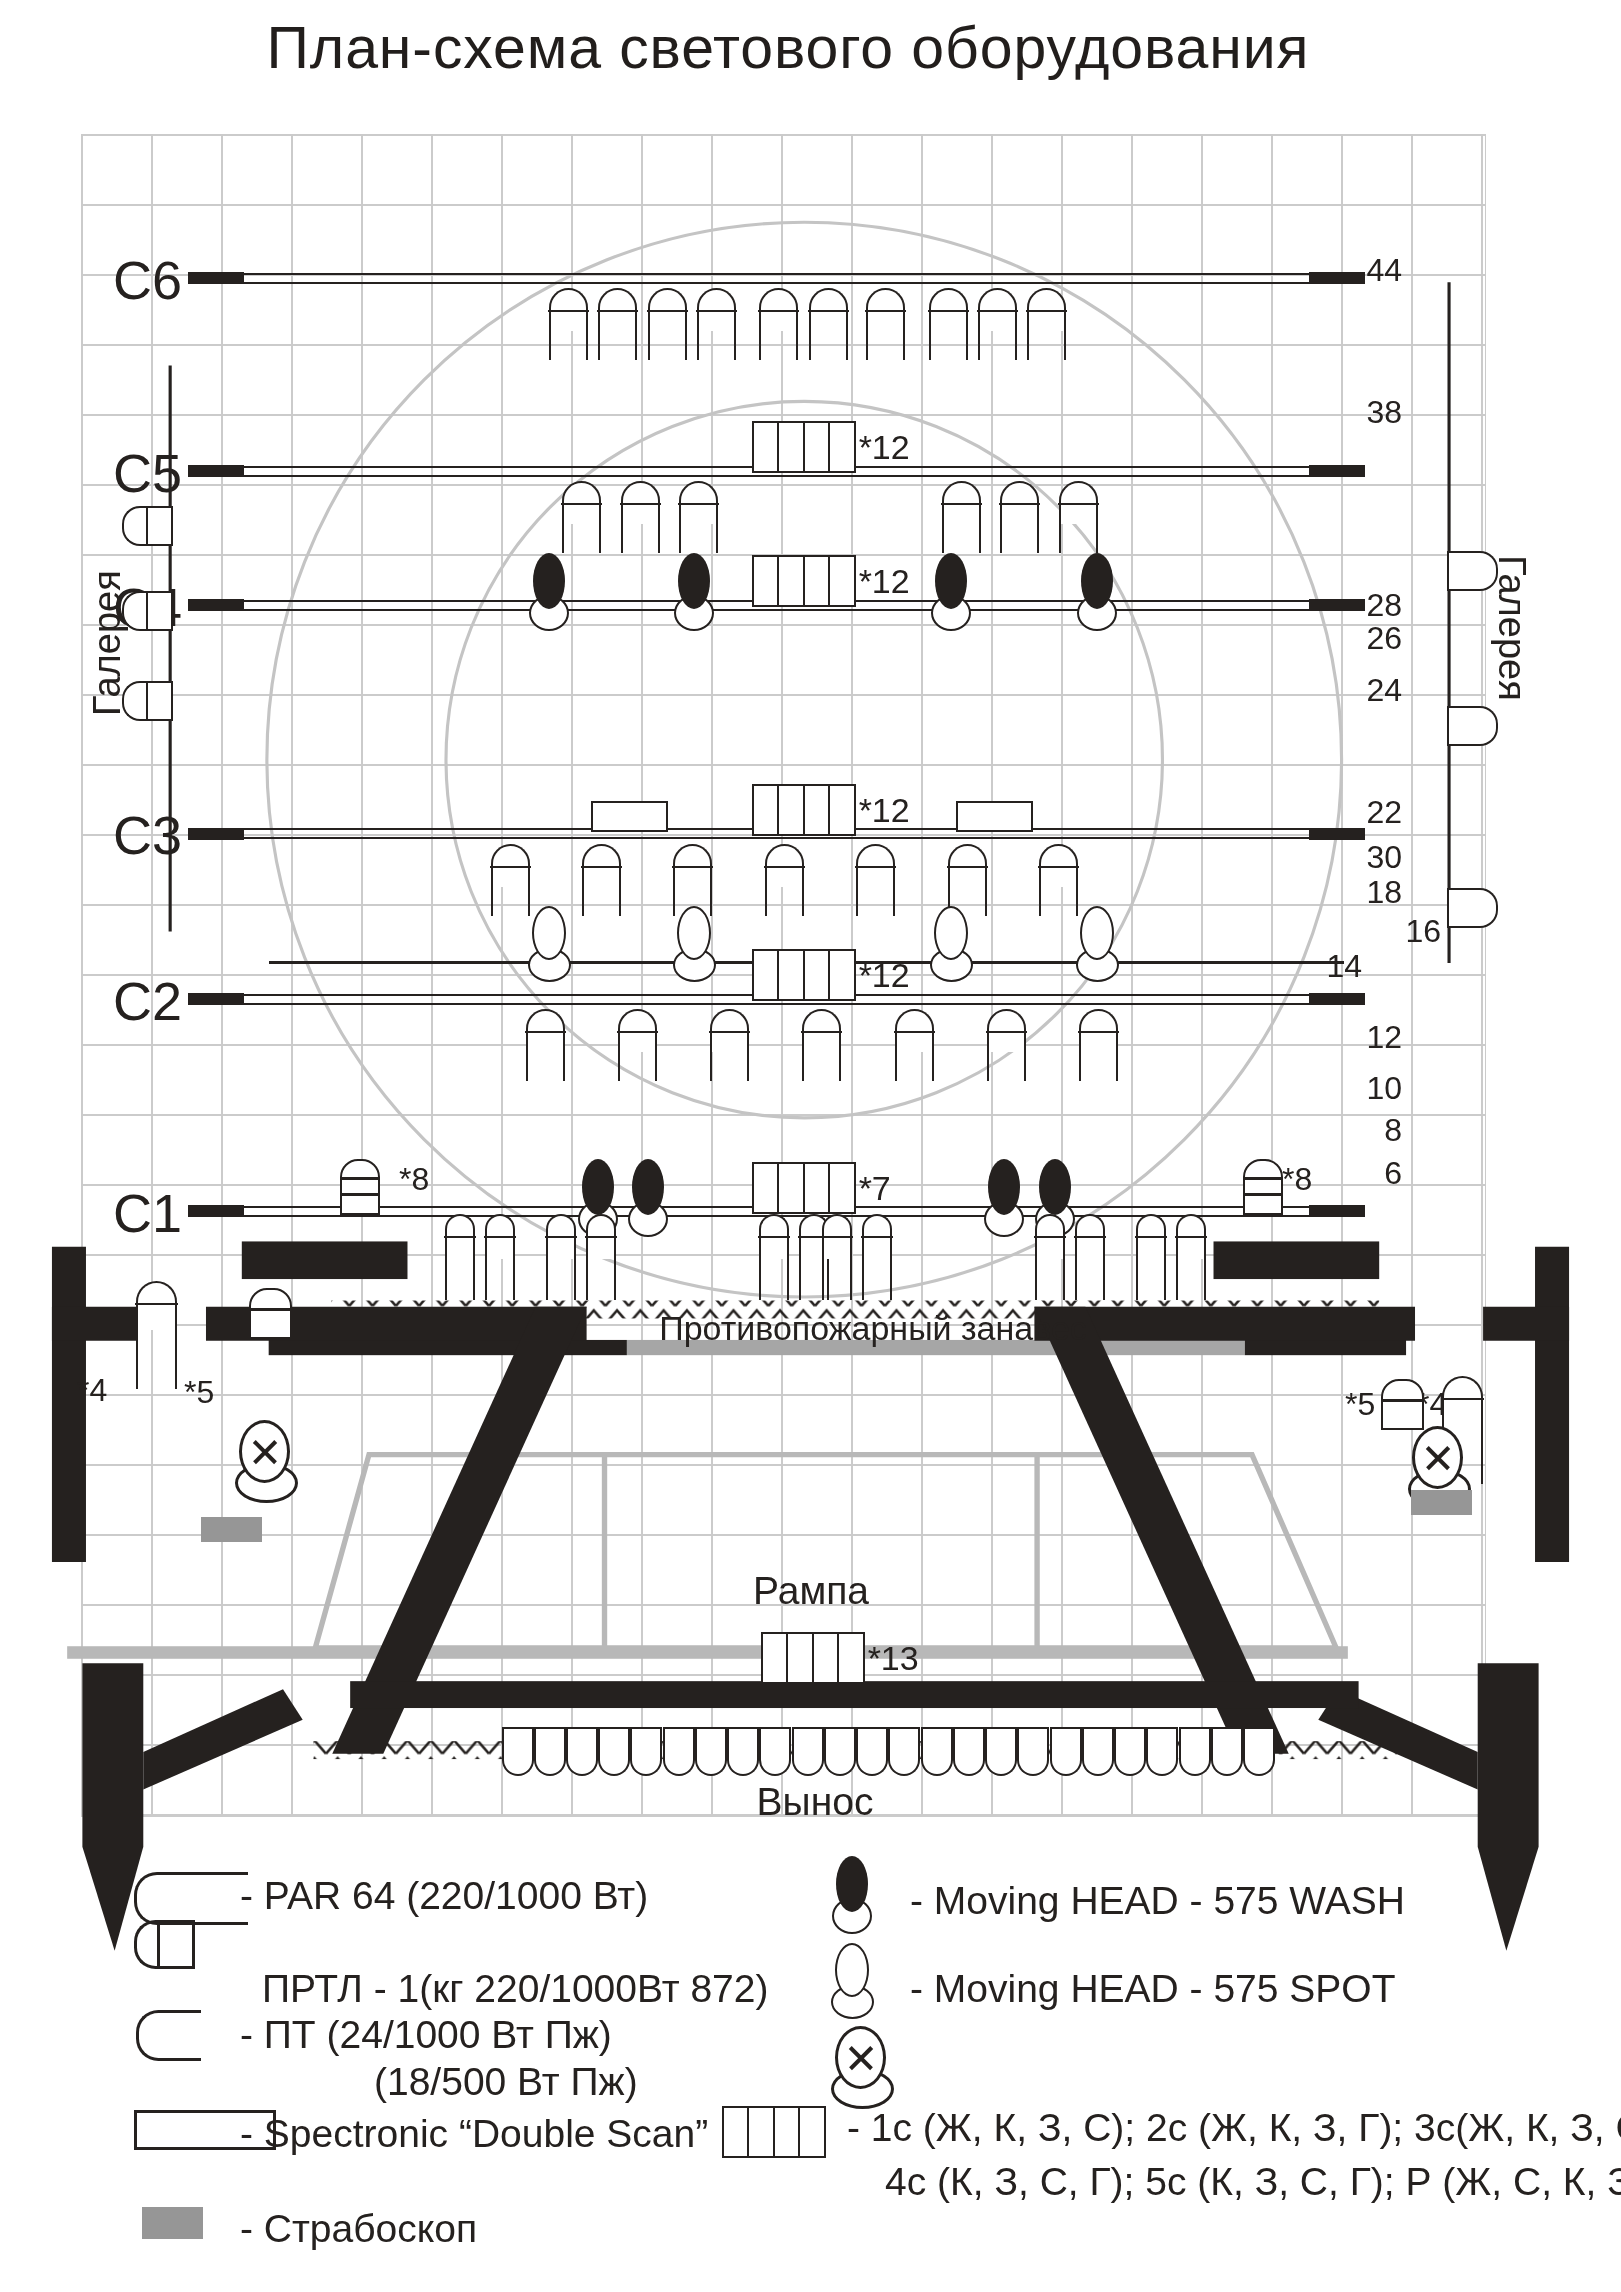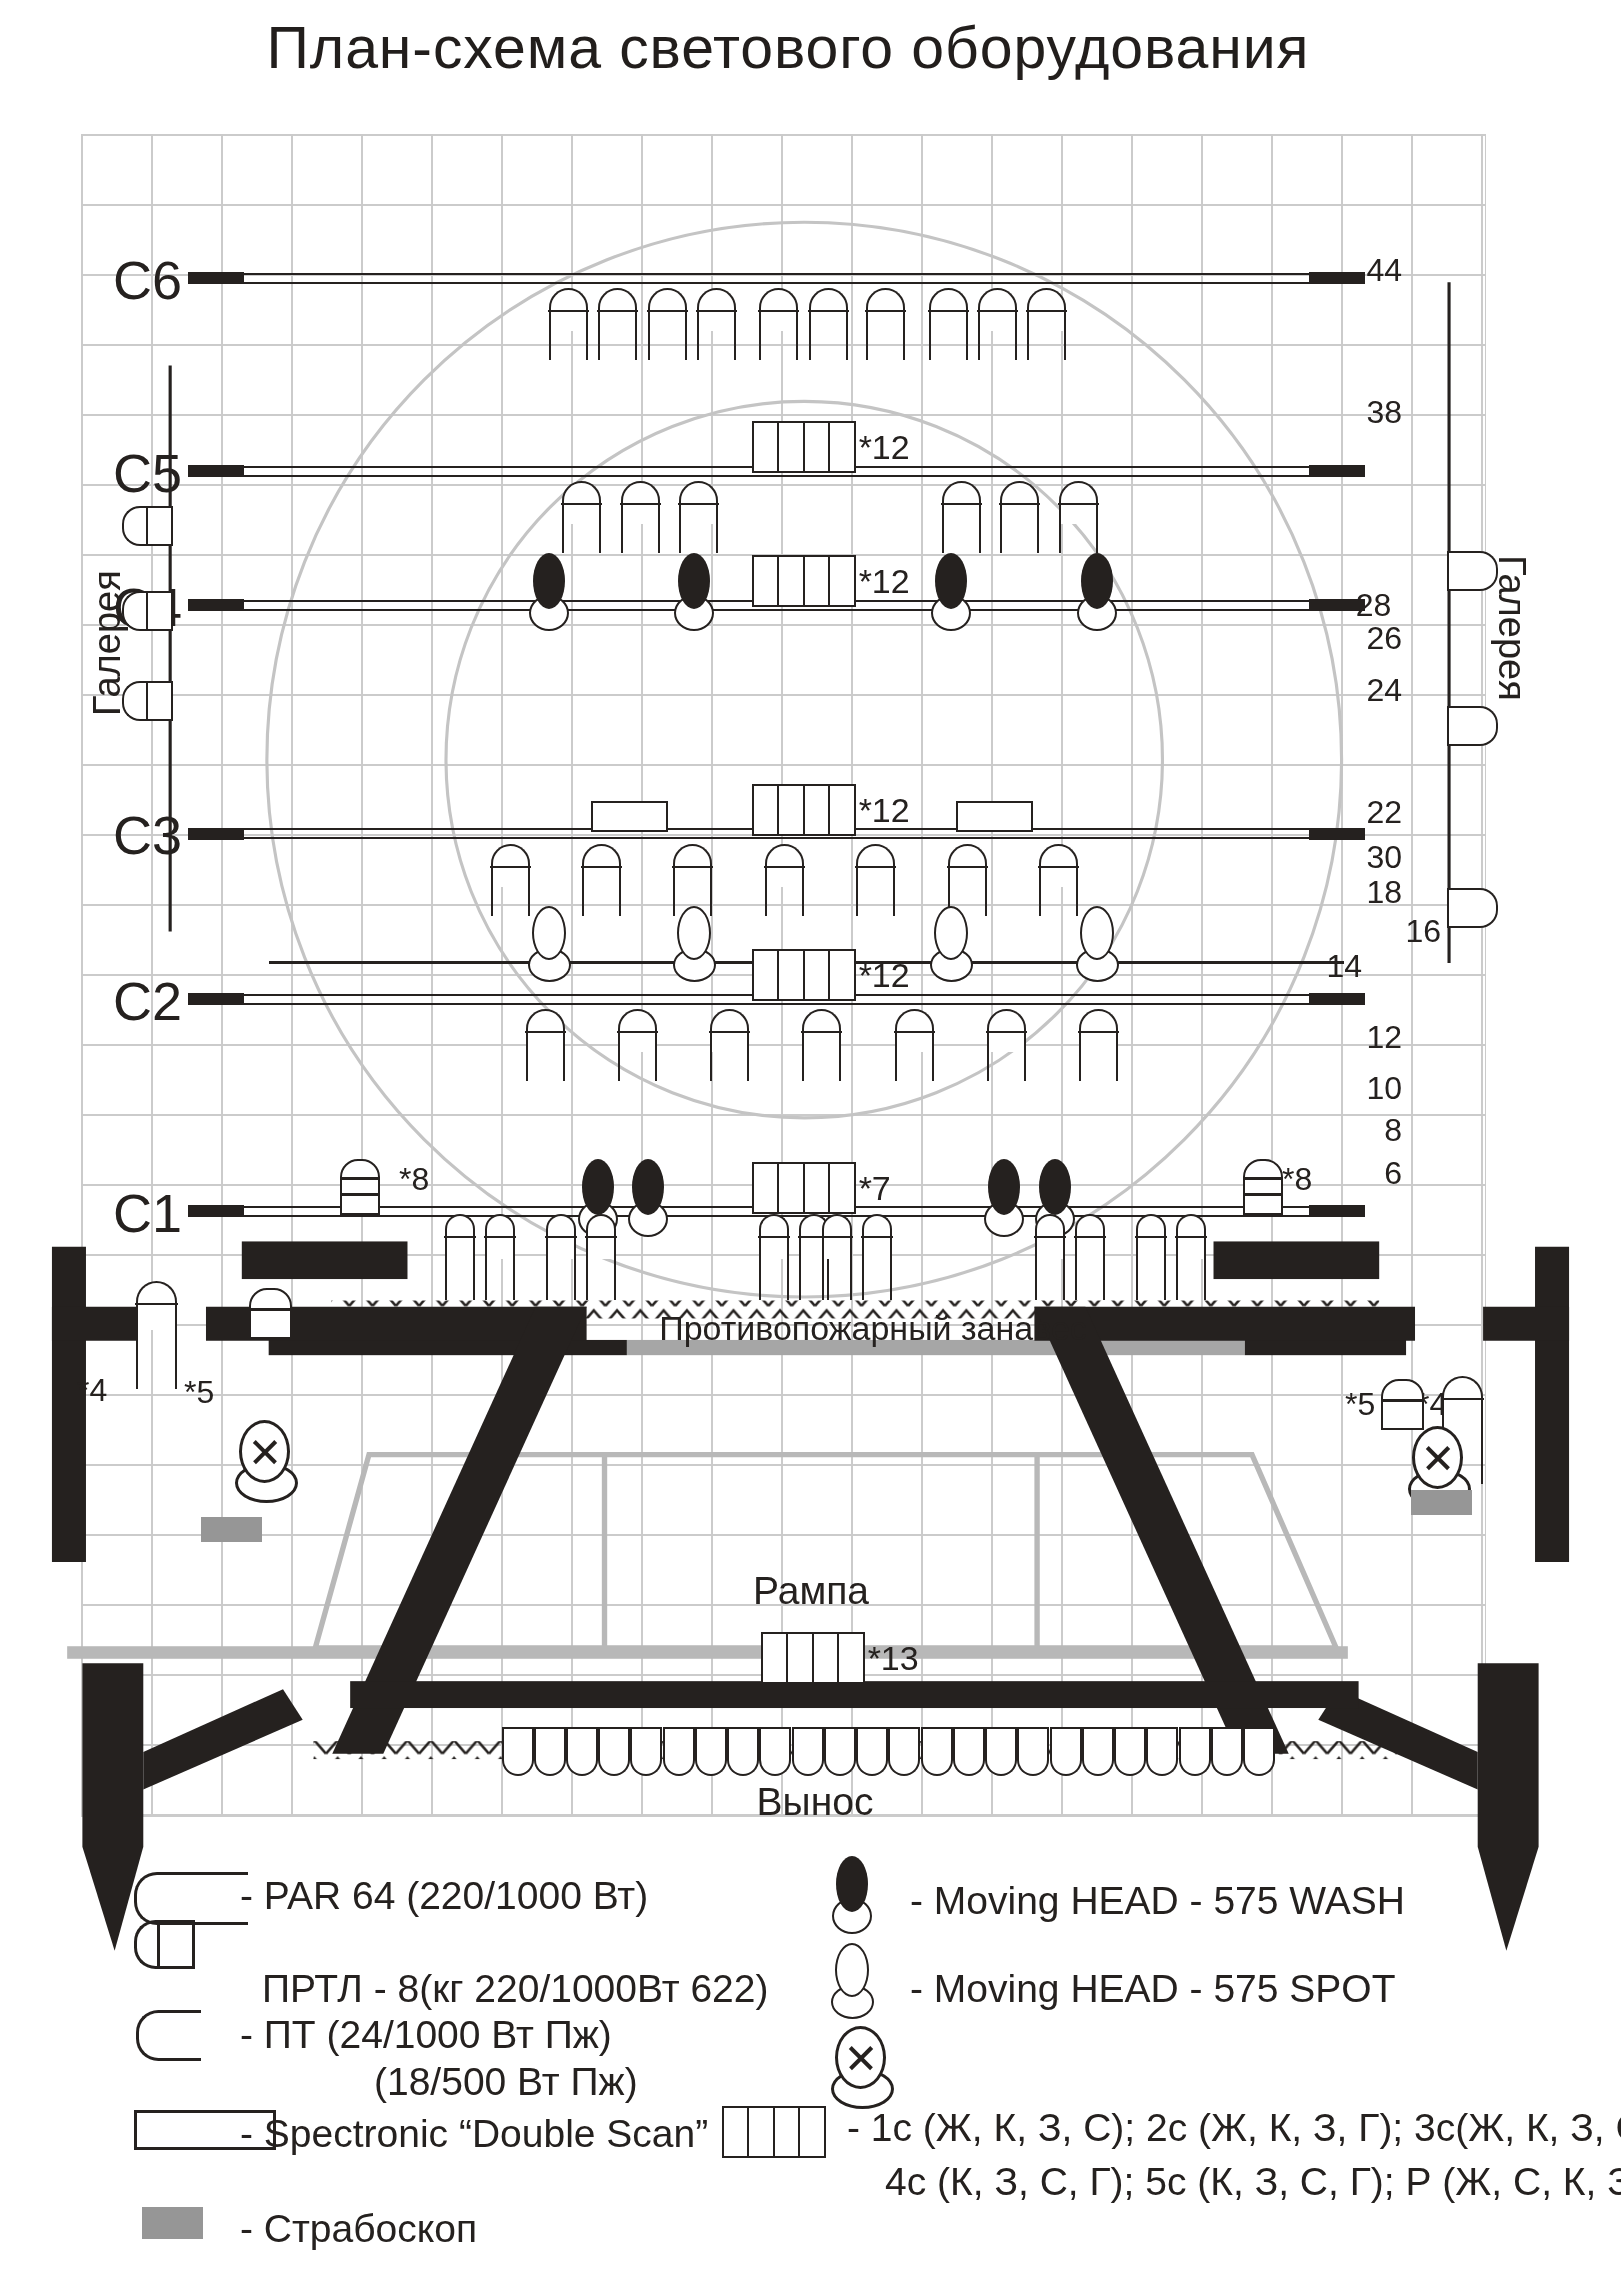--- a/index.html
+++ b/index.html
@@ -157,21 +157,21 @@
       <div class="cap" style="left: 188px; top: 993px;"></div>
       <div class="cap" style="left: 1309px; top: 993px;"></div>
       <div class="clabel" style="left: 49px; top: 970px; width: 133px;">С2</div>
       <div class="batten" style="left: 244px; top: 1206px; width: 1066px;"></div>
       <div class="cap" style="left: 188px; top: 1205px;"></div>
       <div class="cap" style="left: 1309px; top: 1205px;"></div>
       <div class="clabel" style="left: 49px; top: 1182px; width: 133px;">С1</div>
       <div class="hline" style="left: 269px; top: 961px; width: 1075px;"></div>
       <div class="rnum" style="left: 1345px; top: 252px;">44</div>
       <div class="rnum" style="left: 1345px; top: 394px;">38</div>
-      <div class="rnum" style="left: 1345px; top: 587px; text-align: center;">28</div>
+      <div class="rnum" style="left: 1345px; top: 587px;">28</div>
       <div class="rnum" style="left: 1345px; top: 620px;">26</div>
       <div class="rnum" style="left: 1345px; top: 672px;">24</div>
       <div class="rnum" style="left: 1345px; top: 794px;">22</div>
       <div class="rnum" style="left: 1345px; top: 839px;">30</div>
       <div class="rnum" style="left: 1345px; top: 874px;">18</div>
       <div class="rnum" style="left: 1384px; top: 913px;">16</div>
       <div class="rnum" style="left: 1305px; top: 948px;">14</div>
       <div class="rnum" style="left: 1345px; top: 1019px;">12</div>
       <div class="rnum" style="left: 1345px; top: 1070px;">10</div>
       <div class="rnum" style="left: 1345px; top: 1112px;">8</div>
@@ -594,21 +594,21 @@
 
   <div class="lgsym lg-par64" style="left:134px;top:1872px">
       <i class="arc"></i>
       <i class="lines"></i>
     </div>
   <div class="ltext" style="left:240px;top:1874px">- PAR 64 (220/1000 Вт)</div>
   <div class="lgsym lg-pr1" style="left:134px;top:1920px">
       <i class="arc"></i>
       <i class="box"></i>
     </div>
-  <div class="ltext" style="left:262px;top:1967px">ПРТЛ - 8(кг 220/1000Вт 622)</div>
+  <div class="ltext" style="left:262px;top:1967px">ПРТЛ - 1(кг 220/1000Вт 872)</div>
   <div class="lgsym lg-pt" style="left:136px;top:2010px">
       <i class="arc"></i>
       <i class="lines"></i>
     </div>
   <div class="ltext" style="left:240px;top:2013px">- ПТ (24/1000 Вт Пж)</div>
   <div class="ltext" style="left:374px;top:2060px">(18/500 Вт Пж)</div>
   <div class="lgsym lg-spec" style="left:134px;top:2110px"></div>
   <div class="ltext" style="left:240px;top:2112px">- Spectronic “Double Scan”</div>
   <div class="lgsym lg-strobe" style="left:142px;top:2207px"></div>
   <div class="ltext" style="left:240px;top:2207px">- Страбоскоп</div>

